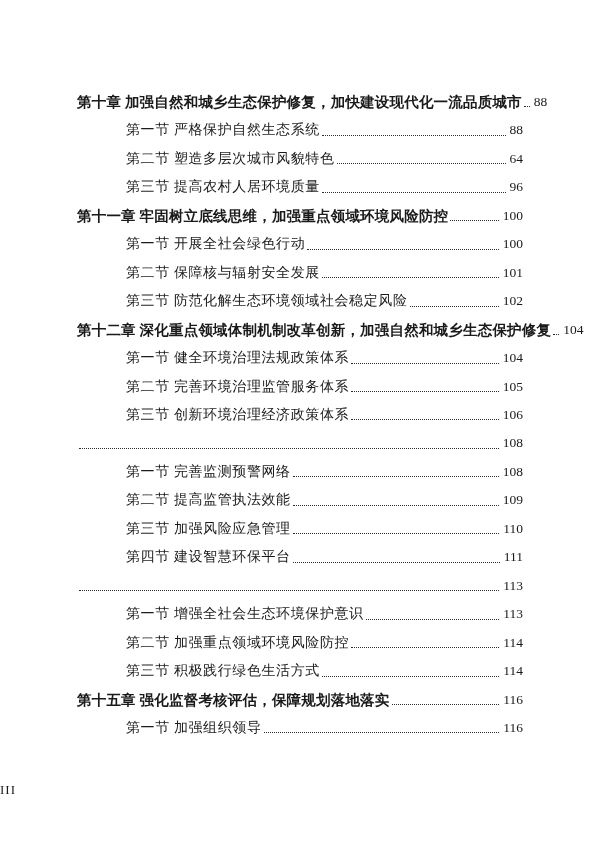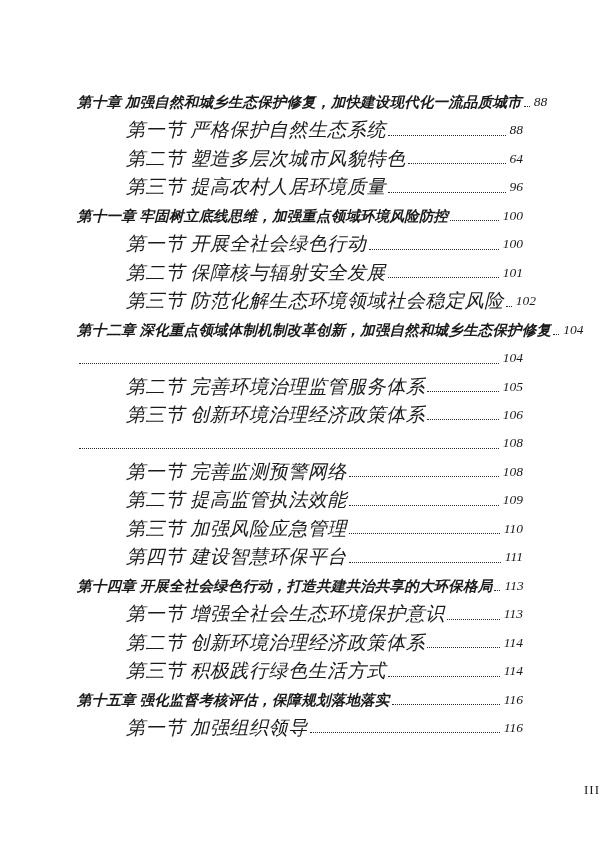--- a/index.html
+++ b/index.html
@@ -14,57 +14,56 @@
   }
   .toc {
     position: absolute;
     left: 77px;
     top: 88px;
     width: 446px;
   }
   .row {
     display: flex;
     align-items: flex-end;
-    font-style: italic;
   }
   .row .lbl {
     white-space: nowrap;
     line-height: 28.45px;
   }
   .row .pg {
     white-space: nowrap;
     line-height: 28.45px;
     font-size: 13.5px;
     padding-left: 2px;
     font-weight: 400;
   }
   .row.chapter .lbl {
     font-size: 14.5px;
     font-weight: 700;
     letter-spacing: 0.2px;
   }
   .row.section .lbl {
-    font-size: 19px;
+    font-size: 14px;
     font-weight: 400;
     padding-left: 49px;
     letter-spacing: 0.6px;
   }
   .leader {
     flex: 1 1 auto;
     min-width: 6px;
     align-self: flex-end;
     margin: 0 2px 9px 2px;
     border-bottom: 1.6px dotted #2b2b2b;
   }
   .footer {
     position: absolute;
     left: 0;
     top: 782px;
     width: 600px;
-    text-align: right;
+    text-align: left;
     font-size: 13px;
     letter-spacing: 1px;
     color: #1a1a1a;
   }
 </style>
 </head>
 <body>
 
 <div class="page">
   <div class="toc">
@@ -110,20 +109,21 @@
       <span class="leader"></span>
       <span class="pg">102</span>
     </div>
 
     <div class="row chapter">
       <span class="lbl">第十二章 深化重点领域体制机制改革创新，加强自然和城乡生态保护修复</span>
       <span class="leader"></span>
       <span class="pg">104</span>
     </div>
     <div class="row section">
+      <span class="lbl">第一节 健全环境治理法规政策体系</span>
       <span class="leader"></span>
       <span class="pg">104</span>
     </div>
     <div class="row section">
       <span class="lbl">第二节 完善环境治理监管服务体系</span>
       <span class="leader"></span>
       <span class="pg">105</span>
     </div>
     <div class="row section">
       <span class="lbl">第三节 创新环境治理经济政策体系</span>
@@ -150,31 +150,30 @@
       <span class="leader"></span>
       <span class="pg">110</span>
     </div>
     <div class="row section">
       <span class="lbl">第四节 建设智慧环保平台</span>
       <span class="leader"></span>
       <span class="pg">111</span>
     </div>
 
     <div class="row chapter">
-      <span class="lbl">第十四章 开展全社会绿色行动，打造共建共治共享的大环保格局</span>
       <span class="leader"></span>
       <span class="pg">113</span>
     </div>
     <div class="row section">
       <span class="lbl">第一节 增强全社会生态环境保护意识</span>
       <span class="leader"></span>
       <span class="pg">113</span>
     </div>
     <div class="row section">
-      <span class="lbl">第二节 创新环境治理经济政策体系</span>
+      <span class="lbl">第二节 加强重点领域环境风险防控</span>
       <span class="leader"></span>
       <span class="pg">114</span>
     </div>
     <div class="row section">
       <span class="lbl">第三节 积极践行绿色生活方式</span>
       <span class="leader"></span>
       <span class="pg">114</span>
     </div>
 
     <div class="row chapter">

